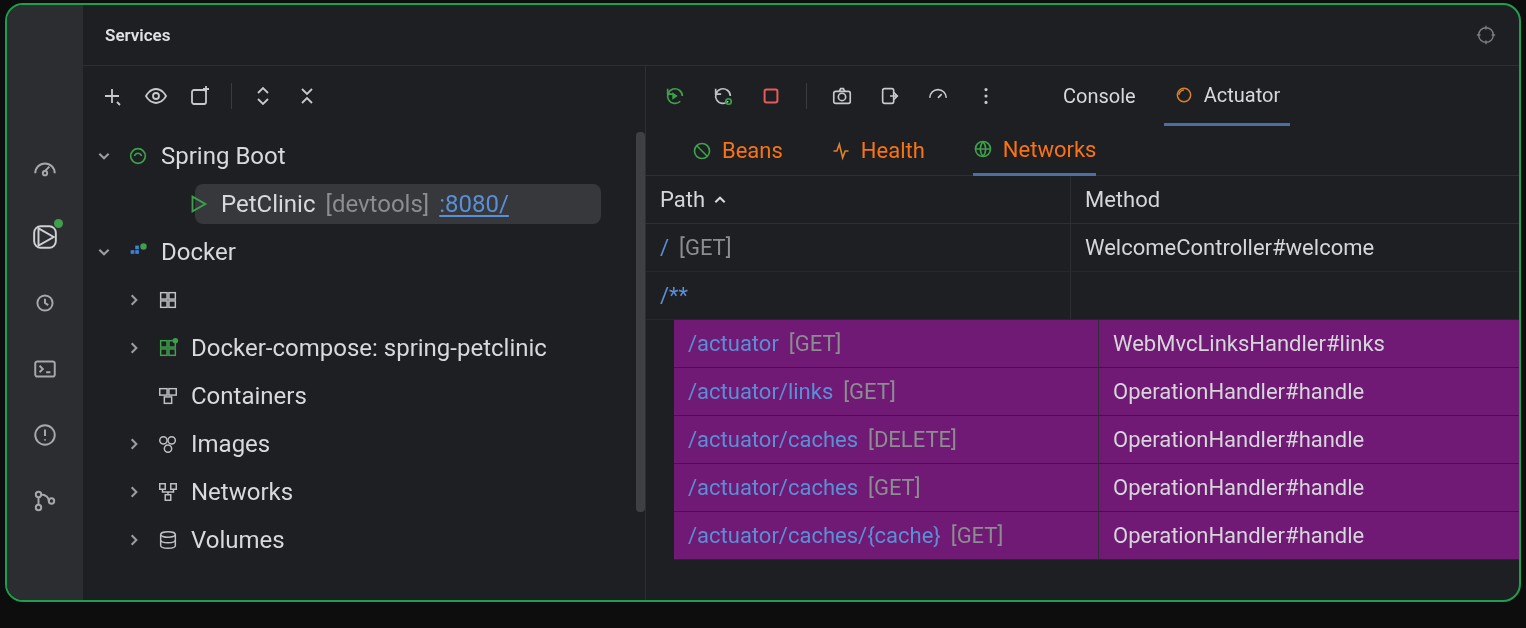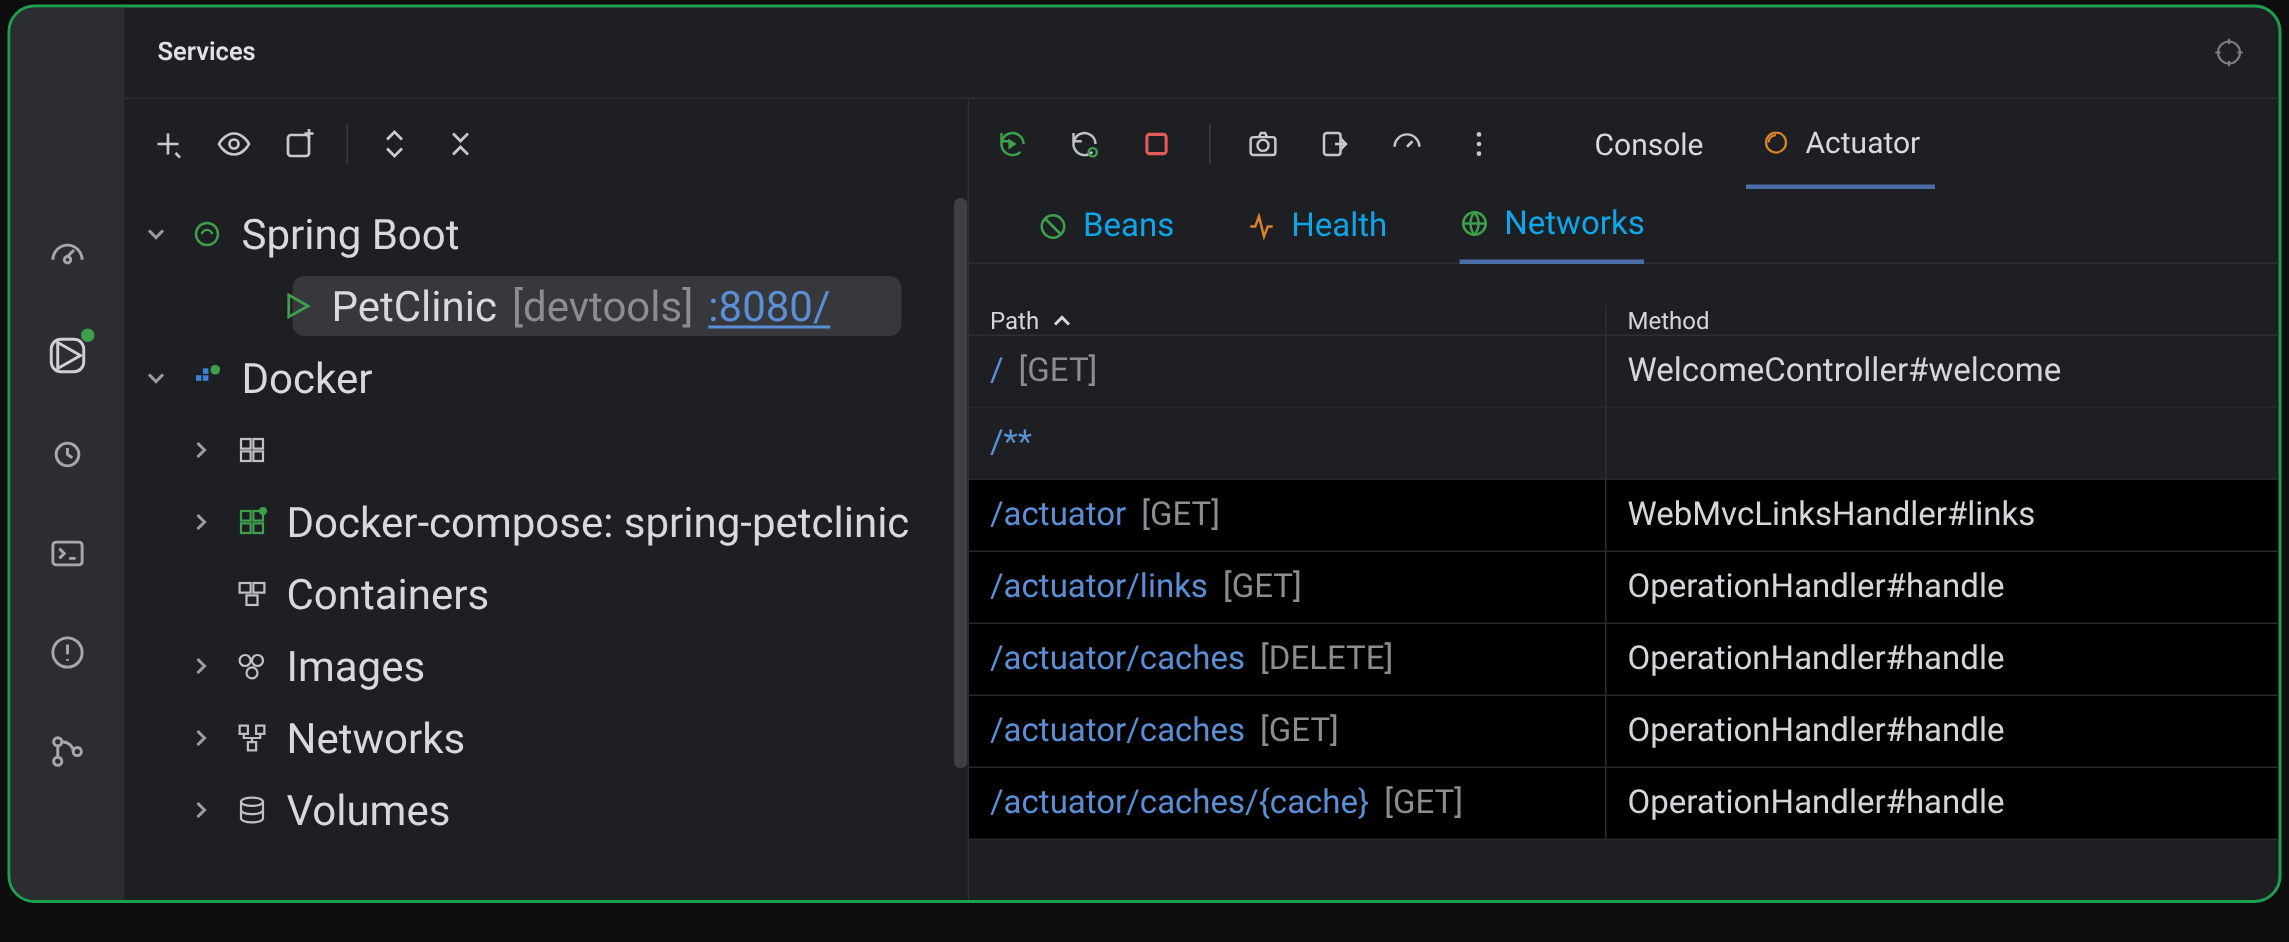--- a/index.html
+++ b/index.html
@@ -14,50 +14,50 @@
 .body{flex:1;display:flex;flex-direction:column;}
 .titlebar{height:60px;display:flex;align-items:center;padding:0 22px;color:#dfe1e5;font-size:17px;font-weight:600;justify-content:space-between;}
 .titlebar .target{width:22px;height:22px;color:#7a7c80;}
 .panes{flex:1;display:flex;}
 .leftpane{width:562px;display:flex;flex-direction:column;border-top:1px solid #2d2f33;}
 .lp-tools{height:60px;display:flex;align-items:center;padding:0 14px;gap:14px;color:#c7c9cd;}
 .lp-tools .sep{width:1px;height:26px;background:#3a3c40;margin:0 2px;}
 .lp-tools svg{width:24px;height:24px;display:block;}
 .tree{flex:1;position:relative;overflow:hidden;padding-top:6px;}
 .tree-scroll{position:absolute;right:0;top:6px;width:9px;height:380px;background:#3e4044;border-radius:4px;}
-.row{height:48px;display:flex;align-items:center;padding-left:14px;color:#d7d9dd;font-size:28px;gap:10px;}
+.row{height:48px;display:flex;align-items:center;padding-left:14px;color:#d7d9dd;font-size:24px;gap:10px;}
 .row .chev{width:18px;color:#9a9c9f;display:flex;align-items:center;}
 .row .chev svg{width:14px;height:14px;}
 .row .ind1{width:20px;}
 .row .ico{width:26px;display:flex;align-items:center;justify-content:center;}
 .row .ico svg{width:22px;height:22px;}
 .row.sel{position:relative;}
 .row.sel .pill{position:absolute;left:112px;right:44px;top:4px;bottom:4px;background:#36383c;border-radius:8px;z-index:0;}
 .row.sel>*{z-index:1;}
 .row .run{color:#3ea04c;}
 .row .bold{font-weight:400;}
 .row .dim{color:#8b8d91;}
 .row .link{color:#5a8fd6;text-decoration:underline;text-underline-offset:3px;}
 .rightpane{flex:1;display:flex;flex-direction:column;border-left:1px solid #2d2f33;border-top:1px solid #2d2f33;}
 .rp-tools{height:60px;display:flex;align-items:center;padding:0 14px;gap:18px;color:#c7c9cd;}
 .rp-tools .sep{width:1px;height:26px;background:#3a3c40;margin:0 2px;}
 .rp-tools svg{width:22px;height:22px;display:block;}
 .rp-tools .tab{font-size:20px;color:#d7d9dd;padding:0 10px;height:60px;display:flex;align-items:center;gap:10px;}
 .rp-tools .tab.active{border-bottom:3px solid #4a6ea5;}
 .rp-tools .tab svg{width:20px;height:20px;}
 .sub-tabs{height:50px;display:flex;align-items:center;gap:48px;padding-left:46px;border-bottom:1px solid #2d2f33;}
-.sub-tabs .st{font-size:22px;color:#0ea5e9;display:flex;align-items:center;gap:10px;height:50px;}
+.sub-tabs .st{font-size:22px;color:#f97316;display:flex;align-items:center;gap:10px;height:50px;}
 .sub-tabs .st svg{width:20px;height:20px;}
 .sub-tabs .st.active{border-bottom:3px solid #4a6ea5;}
-.table-head{height:48px;display:flex;border-bottom:1px solid #2d2f33;color:#d4d6da;font-size:16px;align-items:flex-end;}
+.table-head{height:48px;display:flex;border-bottom:1px solid #2d2f33;color:#d4d6da;font-size:22px;}
 .col-path{width:425px;padding-left:14px;display:flex;align-items:center;gap:8px;border-right:1px solid #2d2f33;}
 .col-method{flex:1;padding-left:14px;display:flex;align-items:center;}
 .col-path .sort{width:14px;height:14px;}
 .trow{height:48px;display:flex;border-bottom:1px solid #26282b;font-size:22px;}
-.trow.hl{background:#000000;}
+.trow.hl{background:#701a75;margin-left:28px;}
 .trow .cp{width:425px;padding-left:14px;display:flex;align-items:center;gap:10px;border-right:1px solid #2d2f33;color:#d4d6da;}
 .trow .cp .url{color:#5a8fd6;}
 .trow .cp .meth{color:#8b8d91;}
 .trow .cm{flex:1;padding-left:14px;display:flex;align-items:center;color:#d4d6da;}
 .iconbtn{display:flex;align-items:center;justify-content:center;width:30px;height:30px;}
 </style>
 </head>
 <body>
 
 <div class="window">

